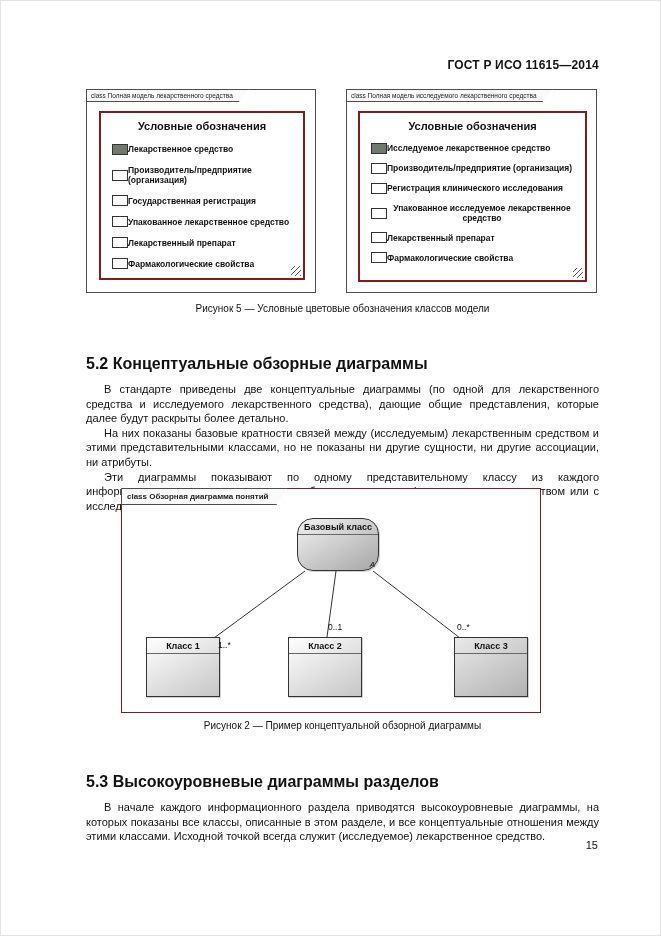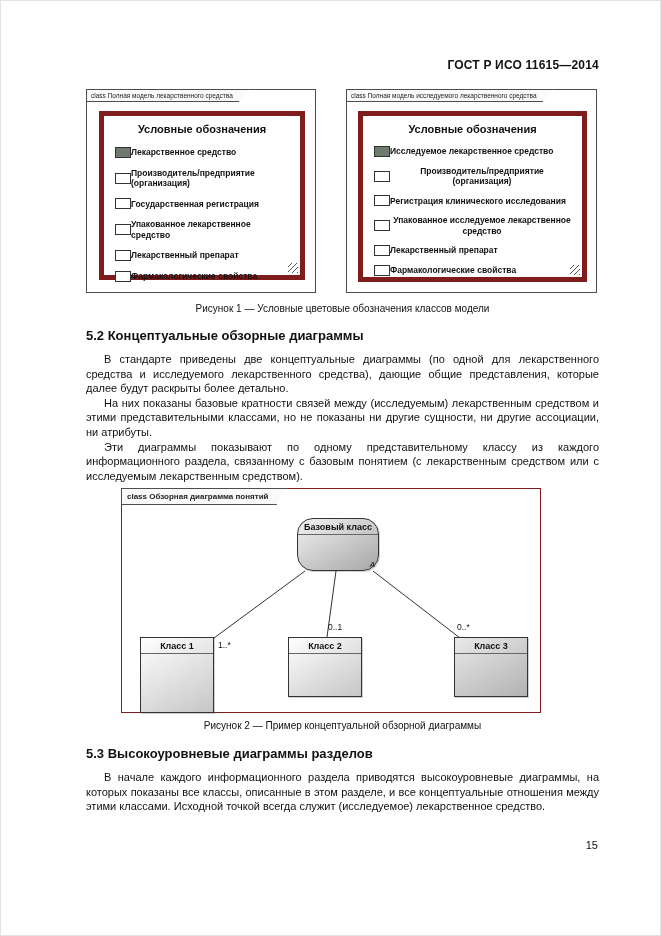--- a/index.html
+++ b/index.html
@@ -12,57 +12,57 @@
   .doc-header { position:absolute; top:57px; right:61px; font-size:12px; font-weight:bold; letter-spacing:.2px; }
 
   
   .figures-row { position:absolute; top:88px; left:85px; display:flex; gap:30px; }
   .uml-frame { position:relative; border:1px solid #4d4d4d; background:#fff; }
   .frame1 { width:230px; height:204px; }
   .frame2 { width:251px; height:204px; }
   .frame-tab { position:absolute; top:-1px; left:-1px; background:#fafafa; border:1px solid #4d4d4d;
                font-size:6.5px; color:#222; padding:2px 15px 2px 4px; white-space:nowrap;
                clip-path:polygon(0 0,100% 0,calc(100% - 10px) 100%,0 100%); z-index:3; }
-  .legend { position:absolute; border:5px solid #7f1d1d; background:#fff; }
+  .legend { position:absolute; border:2px solid #7f1d1d; background:#fff; }
   .frame1 .legend { left:12px; top:21px; width:206px; height:169px; }
   .frame2 .legend { left:11px; top:21px; width:229px; height:171px; }
   .legend-title { text-align:center; font-weight:bold; font-size:11px; margin-top:7px; }
   .legend-items { padding:2px 8px 0 11px; }
   .legend-item { display:flex; align-items:center; margin-top:10px; }
   .frame2 .legend-item { margin-top:9px;text-align:center; }
   .swatch { flex:0 0 auto; width:16px; height:11px; border:1px solid #333; background:var(--swatch_empty,#fff); }
   .swatch.filled { background:var(--swatch_filled,#6f7a6f); }
   .legend-label { font-size:8.5px; font-weight:bold; line-height:1.2; }
   .corner-mark { position:absolute; right:2px; bottom:2px; width:10px; height:10px;
                  background:repeating-linear-gradient(135deg, transparent 0 2.5px, #555 2.5px 3.5px); }
 
   
   .caption { position:absolute; left:85px; width:513px; text-align:center; font-size:10px; color:#111; }
   .caption1 { top:302px; }
   .caption2 { top:719px; }
   .text-block { position:absolute; left:85px; width:513px; }
   .sec52 { top:327px; }
   .sec53 { top:745px; }
-  .heading { font-weight:bold; font-size:13px; margin-bottom:9px; }
+  .heading { font-weight:bold; font-size:16px; margin-bottom:9px;margin-top:27px; }
   .text-block p { font-size:11px; line-height:14.6px; text-align:justify; text-indent:18px; }
 
   
   .figure2 { position:absolute; left:120px; top:487px; width:420px; height:225px;
              border:1px solid #7f1d1d; background:#fff; }
   .figure2 .frame-tab { font-size:8px; font-weight:bold; padding:3px 17px 3px 5px; }
   .connectors { position:absolute; left:0; top:0; width:420px; height:225px; }
   .class-box { position:absolute; border:1px solid #333; display:flex; flex-direction:column;
                background:linear-gradient(150deg,#ffffff 0%,#c6c6c6 100%);
                box-shadow:1px 1px 0 rgba(0,0,0,.18); }
   .class-name { font-weight:bold; font-size:9px; text-align:center; padding:3px 2px 2px; border-bottom:1px solid #666; }
   .class-body { position:relative; flex:1; }
   .class-base { left:175px; top:29px; width:82px; height:53px;
                 background:linear-gradient(150deg,#f2f2f2 0%,#a7a7a7 100%);border-radius:16px; }
   .a-mark { position:absolute; right:3px; bottom:1px; font-size:8px; font-style:italic; }
-  .class-1 { left:18px;  top:148px; width:74px; height:76px; }
+  .class-1 { left:24px;  top:148px; width:74px; height:60px; }
   .class-2 { left:166px; top:148px; width:74px; height:60px; }
   .class-3 { left:332px; top:148px; width:74px; height:60px;
              background:linear-gradient(150deg,#e9e9e9 0%,#b2b2b2 100%); }
   .mult { position:absolute; font-size:8.5px; }
   .mult-1 { left:96px;  top:151px; }
   .mult-2 { left:206px; top:133px; }
   .mult-3 { left:335px; top:133px; }
 
   .page-number { position:absolute; top:838px; right:62px; font-size:11px; }
 </style>
@@ -138,21 +138,21 @@
             <span class="swatch"></span>
             <span class="legend-label">Фармакологические свойства</span>
           </div>
         </div>
         <div class="corner-mark"></div>
       </div>
     </div>
 
   </div>
 
-  <div class="caption caption1">Рисунок 1 — Условные цветовые обозначения классов модели</div>
+  <div class="caption caption1">Рисунок 5 — Условные цветовые обозначения классов модели</div>
 
   <div class="text-block sec52">
     <div class="heading">5.2 Концептуальные обзорные диаграммы</div>
     <p>В стандарте приведены две концептуальные диаграммы (по одной для лекарственного средства и исследуемого лекарственного средства), дающие общие представления, которые далее будут раскрыты более детально.</p>
     <p>На них показаны базовые кратности связей между (исследуемым) лекарственным средством и этими представительными классами, но не показаны ни другие сущности, ни другие ассоциации, ни атрибуты.</p>
     <p>Эти диаграммы показывают по одному представительному классу из каждого информационного раздела, связанному с базовым понятием (с лекарственным средством или с исследуемым лекарственным средством).</p>
   </div>
 
   <div class="figure2">
     <div class="frame-tab">class Обзорная диаграмма понятий</div>

